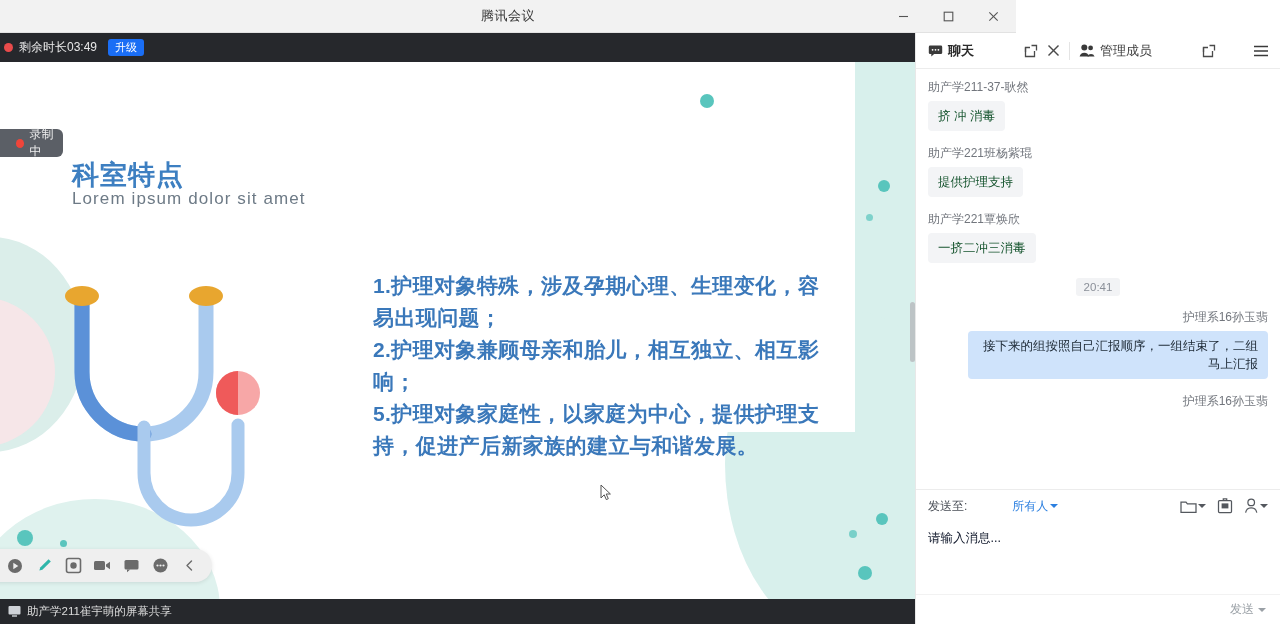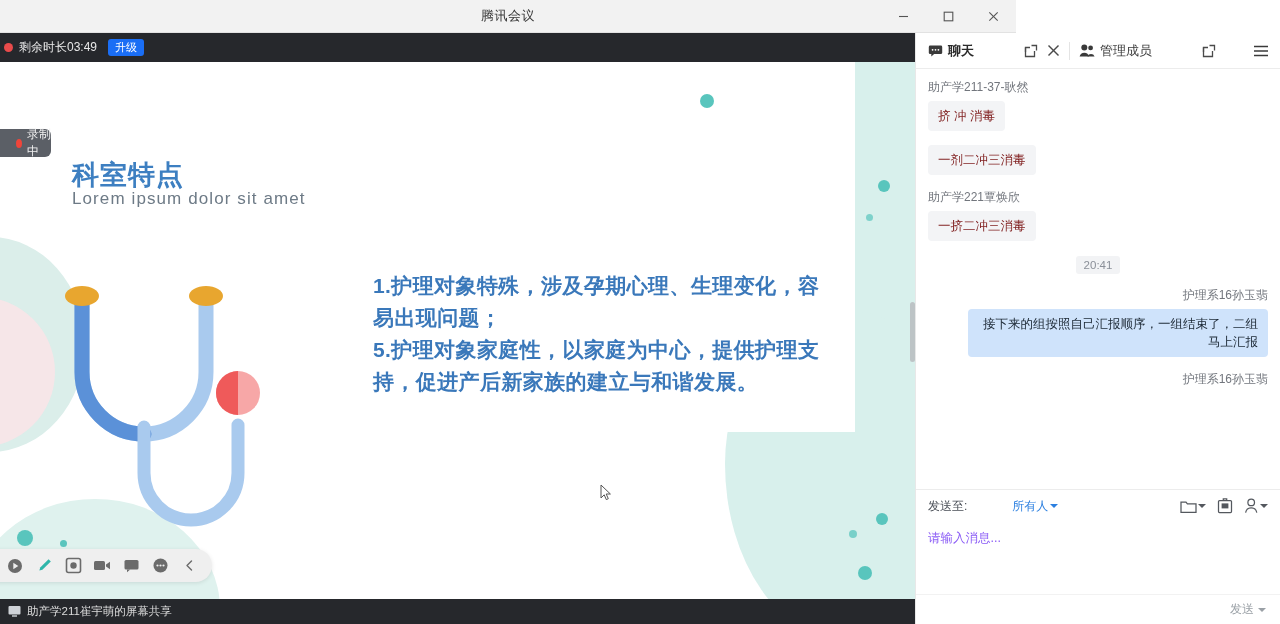--- a/index.html
+++ b/index.html
@@ -93,21 +93,21 @@
   .cursor { position:absolute; left:600px; top:422px; width:12px; height:18px; }
 
   
   .stage-scroll {
     position:absolute; right:0px; top:240px; width:5px; height:60px;
     background:#b9bcc0; border-radius:3px; opacity:.85;
   }
 
   
   .rec-pill {
-    position:absolute; left:0px; top:67px; width:51px; height:28px;
+    position:absolute; left:0px; top:67px; width:63px; height:28px;
     background:#5b5f66; border-radius:0 6px 6px 0;
     display:flex; align-items:center; gap:5px; padding-left:16px;
   }
   .rec-pill .rdot { width:9px; height:9px; border-radius:50%; background:#f0453a; }
   .rec-pill .rtxt { color:#f0f0f0; font-size:12px; }
 
   
   .float-tools {
     position:absolute; left:-18px; bottom:17px; height:33px;
     background:#efefef; border-radius:17px; display:flex; align-items:center;
@@ -144,42 +144,42 @@
   .tab.inactive .lbl { font-weight:400; color:#3a3a3a; }
   .head-ico { color:#4a4a4a; display:flex; align-items:center; justify-content:center;
               width:22px; height:22px; }
   .vsep { width:1px; height:18px; background:#e4e4e4; margin:0 5px; }
 
   .chat-body { flex:1; overflow:hidden; padding:10px 12px 6px 12px; position:relative; }
   .msg-block { margin-bottom:14px; }
   .sender { font-size:12px; color:#72767d; margin-bottom:5px; }
   .sender.right { text-align:right; }
   .bubble {
-    display:inline-block; background:#f3f4f6; color:#7f1d1d;
+    display:inline-block; background:#f3f4f6; color:#14532d;
     font-size:12.5px; line-height:18px; padding:6px 10px; border-radius:4px;
     max-width:300px; word-break:break-word;
   }
   .bubble.self { background:#cfe3fb; color:#1b2733; }
   .row-right { text-align:right; }
   .time-sep { text-align:center; margin:10px 0 14px 0; }
   .time-sep span {
     background:#f2f3f5; color:#8b9099; font-size:11.5px;
     padding:3px 8px; border-radius:3px;
   }
 
   .chat-foot { flex:none; border-top:1px solid #ececec; }
   .foot-row1 {
     height:32px; display:flex; align-items:center; padding:0 12px; 
   }
   .send-to-label { font-size:12px; color:#4a4f57; }
   .send-to-value { font-size:12px; color:#2b7fe0; display:flex; align-items:center; gap:2px;margin-left:45px; }
   .foot-icons { margin-left:auto; display:flex; align-items:center; gap:11px; color:#54585e; }
   .foot-ico { display:flex; align-items:center; gap:1px; }
   .msg-input {
-    height:72px; padding:8px 12px; font-size:12.5px; color:#8b5cf6;
+    height:72px; padding:8px 12px; font-size:12.5px; color:#0f172a;
   }
   .send-row {
     height:30px; display:flex; align-items:center; justify-content:flex-end;
     padding:0 14px; gap:4px; border-top:1px solid #f2f2f2;
   }
   .send-btn { font-size:12px; color:#9aa0a6; }
   .caret { width:0;height:0;border-left:4px solid transparent;border-right:4px solid transparent;border-top:4px solid currentColor;display:inline-block; }
 </style>
 </head>
 <body>
@@ -241,20 +241,21 @@
         <path d="M18 22 L18 95 A62 62 0 0 0 80 157" fill="none" stroke="#5b91d8" stroke-width="15" stroke-linecap="round"></path>
         <path d="M80 150 L80 196 A47 47 0 0 0 174 196 L174 148" fill="none" stroke="#a9caee" stroke-width="13" stroke-linecap="round"></path>
         <ellipse cx="18" cy="19" rx="17" ry="10" fill="#e8a62f"></ellipse>
         <ellipse cx="142" cy="19" rx="17" ry="10" fill="#e8a62f"></ellipse>
         <circle cx="174" cy="116" r="22" fill="#f7a7a7"></circle>
         <path d="M174 94 A22 22 0 0 0 174 138 Z" fill="#ef5a5a"></path>
       </svg>
 
       <div class="body-text">
         <div>1.护理对象特殊，涉及孕期心理、生理变化，容易出现问题；</div>
+        <div>2.护理对象兼顾母亲和胎儿，相互独立、相互影响；</div>
         <div>5.护理对象家庭性，以家庭为中心，提供护理支持，促进产后新家族的建立与和谐发展。</div>
       </div>
 
       <svg class="cursor" viewBox="0 0 12 18">
         <path d="M1 1 L1 14 L4.2 10.8 L6.3 15.6 L8.3 14.7 L6.2 10 L10.4 10 Z" fill="#fff" stroke="#555" stroke-width="1"></path>
       </svg>
     </div>
 
     <div class="stage-scroll"></div>
 
@@ -371,21 +372,22 @@
     </div>
 
     <div class="chat-body">
 
       <div class="msg-block">
         <div class="sender">助产学211-37-耿然</div>
         <div class="bubble">挤 冲 消毒</div>
       </div>
 
       <div class="msg-block">
-        <div class="bubble">一剂二冲三消毒</div>
+        <div class="sender">助产学221班杨紫琨</div>
+        <div class="bubble">提供护理支持</div>
       </div>
 
       <div class="msg-block">
         <div class="sender">助产学221覃焕欣</div>
         <div class="bubble">一挤二冲三消毒</div>
       </div>
 
       <div class="time-sep">
         <span>20:41</span>
       </div>

